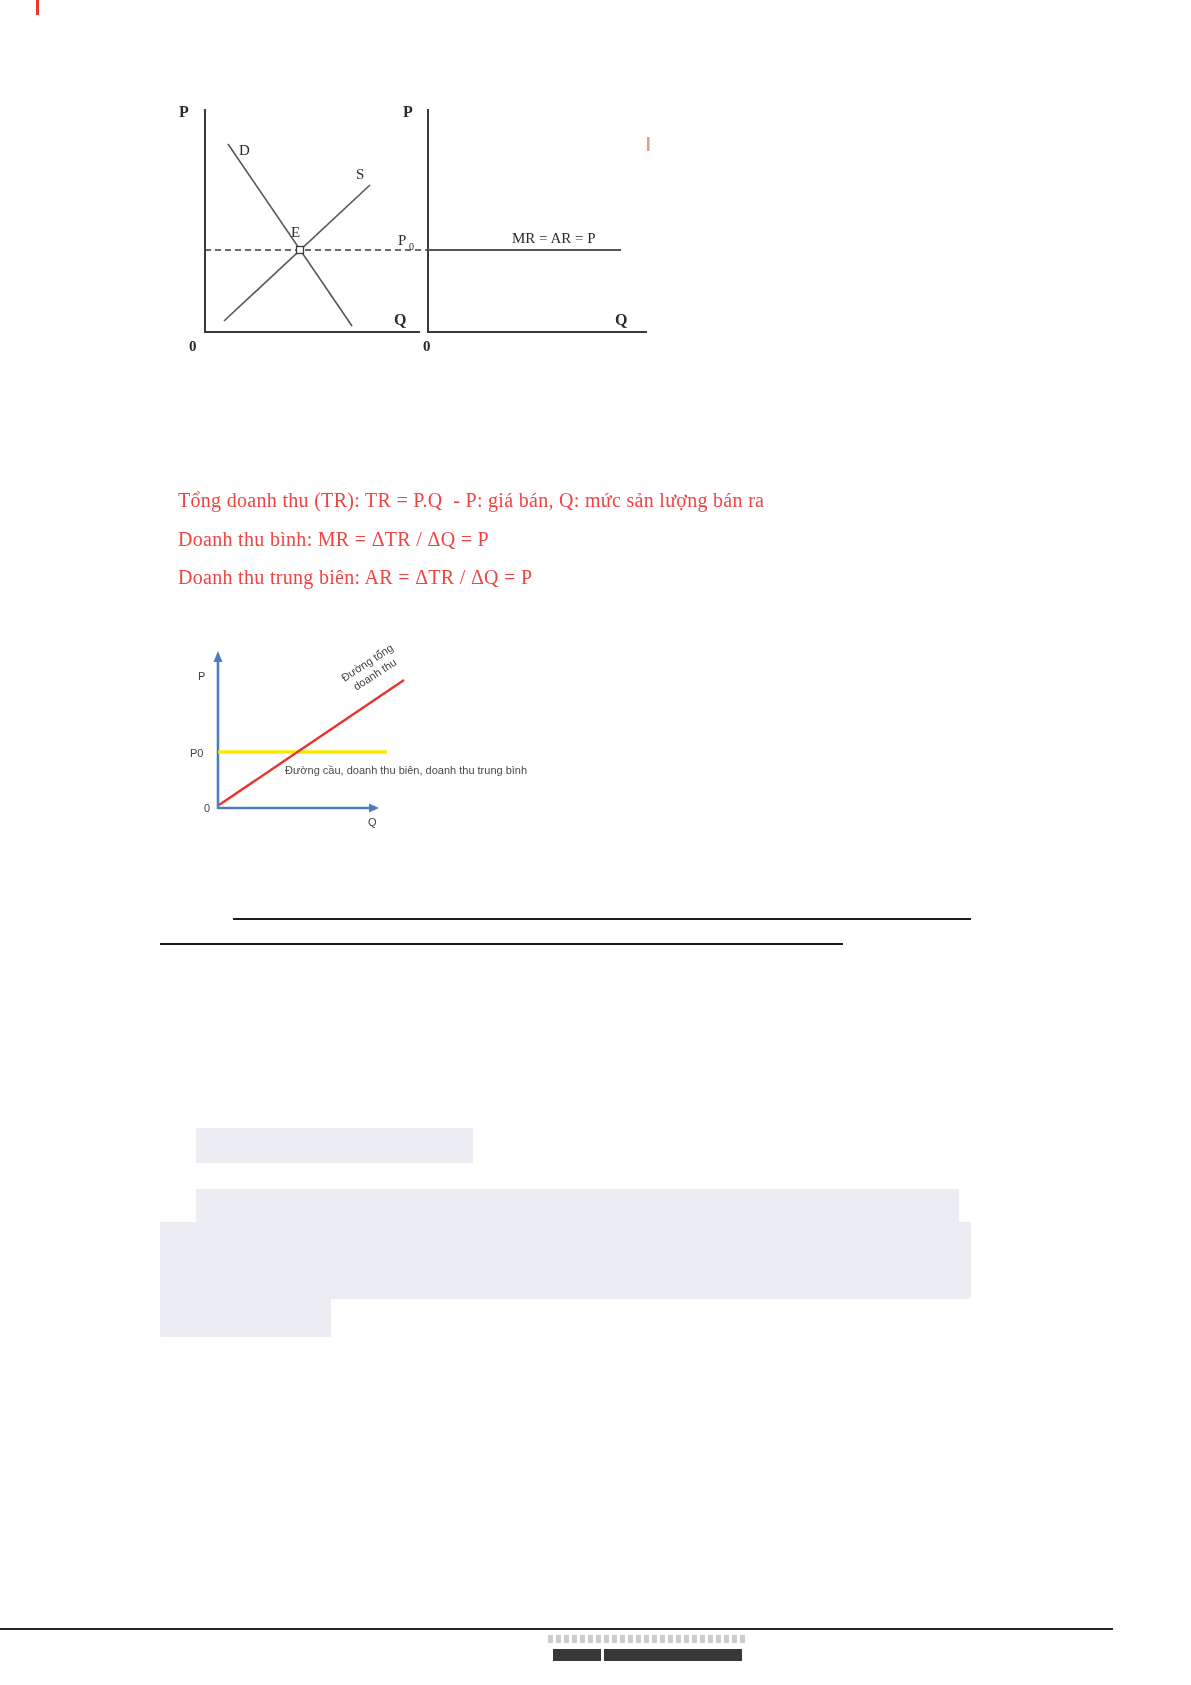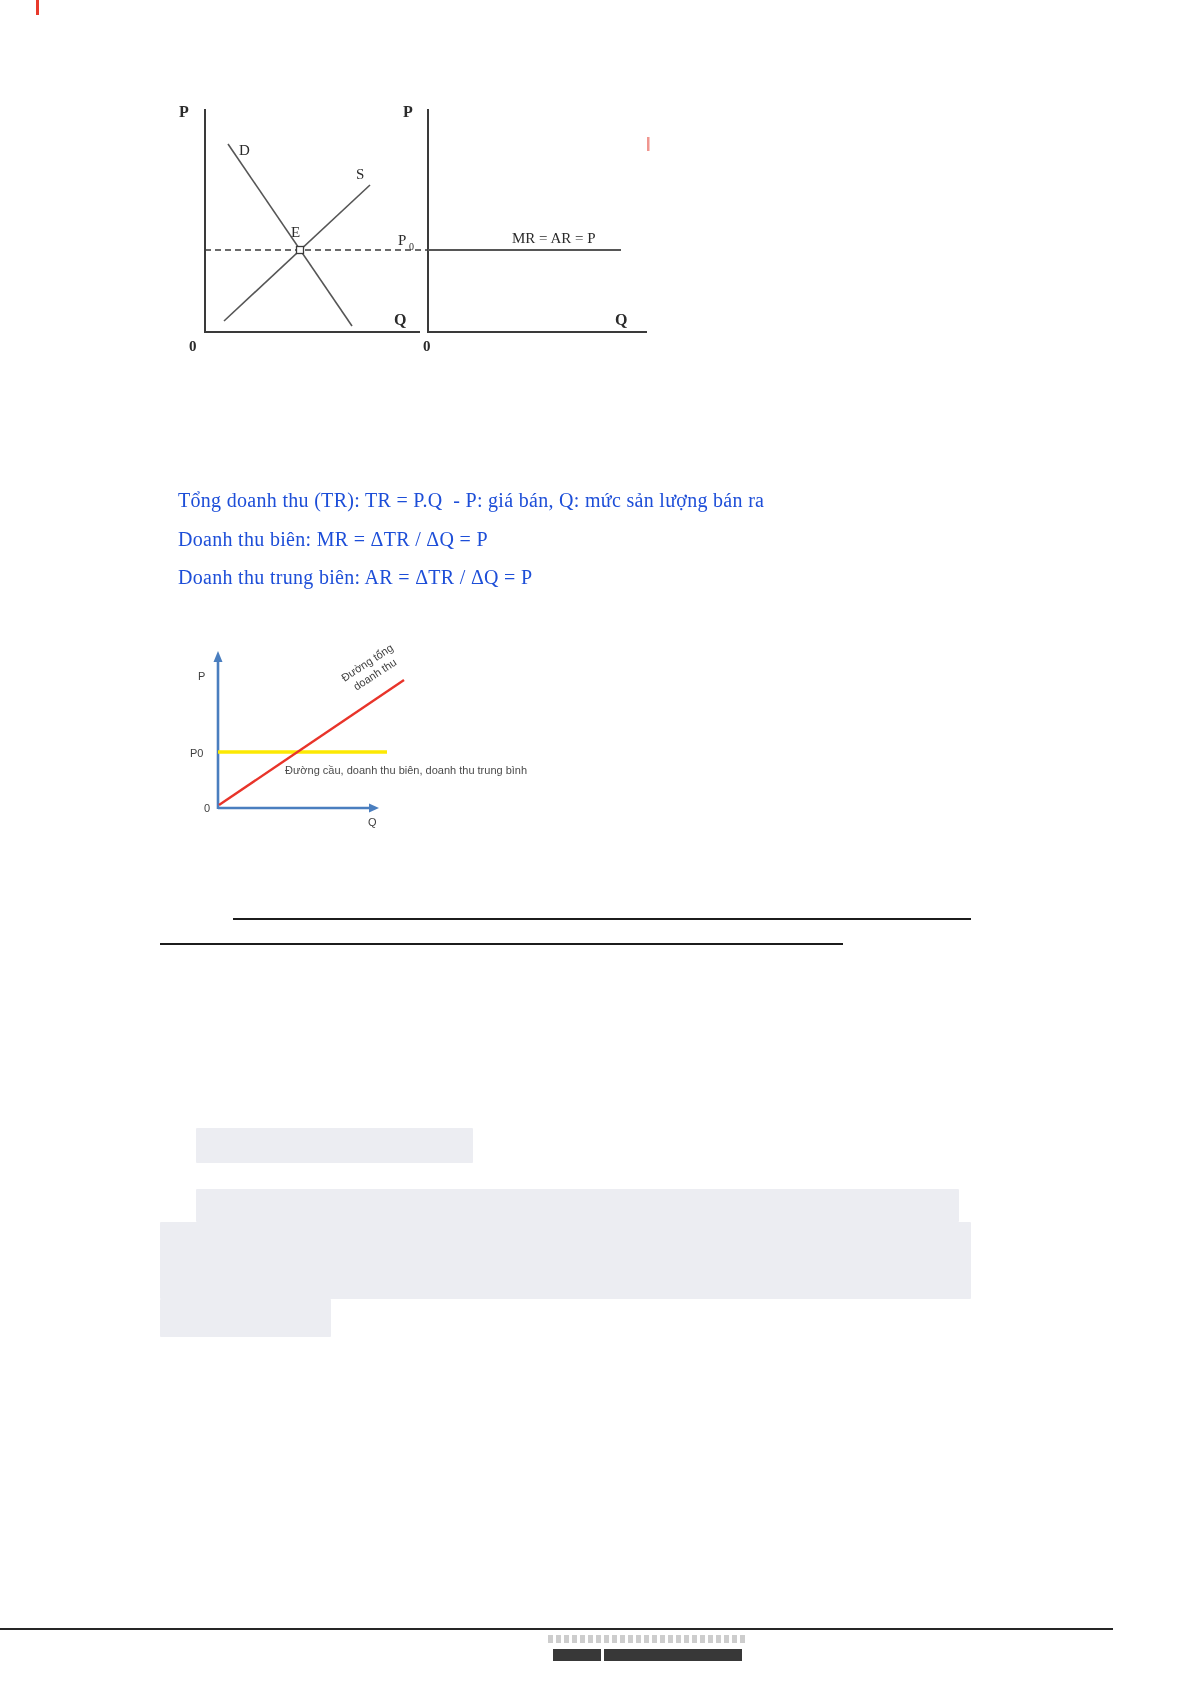--- a/index.html
+++ b/index.html
@@ -4,21 +4,21 @@
 <style>
   * { margin:0; padding:0; box-sizing:border-box; }
   html,body { background:#ffffff; }
   .page {
     position:relative; width:1191px; height:1685px; background:#ffffff;
     overflow:hidden; font-family:"Liberation Serif","DejaVu Serif",serif;
   }
   .red-tick { position:absolute; left:36px; top:0; width:3px; height:15px; background:#e8392b; }
   .fig { position:absolute; }
   .para-line {
-    position:absolute; left:178px; font-size:20px; color:#1d4ed8;
+    position:absolute; left:178px; font-size:20px; color:#ef4444;
     white-space:pre; letter-spacing:0.3px;
   }
   .rule { position:absolute; height:2px; background:#1c1c1c; }
   .gray-block { position:absolute; background:#ecedf2; border-radius:1px; }
   .footer-rule { position:absolute; left:0; top:1628px; width:1113px; height:2px; background:#262626; }
   .fine-print {
     position:absolute; left:548px; top:1635px; width:197px; height:8px; opacity:.85;
     background:repeating-linear-gradient(90deg,#c4c4c4 0 5px, transparent 5px 8px);
   }
   .dark-chip { position:absolute; top:1649px; height:12px; background:#383838; }
@@ -69,21 +69,21 @@
       <text x="249" y="155" class="f1-serif f1-sub">0</text>
 
       <line x1="268" y1="155" x2="461" y2="155" stroke="#565656" stroke-width="1.8"></line>
       <text x="352" y="148" class="f1-serif f1-mid">MR = AR = P</text>
 
       <rect x="487" y="42" width="2.5" height="14" fill="#f0968f"></rect>
     </g>
   </svg>
 
   <div class="para-line" style="top:489px;">Tổng doanh thu (TR): TR = P.Q  - P: giá bán, Q: mức sản lượng bán ra</div>
-  <div class="para-line" style="top:528px;">Doanh thu biên: MR = ΔTR / ΔQ = P</div>
+  <div class="para-line" style="top:528px;">Doanh thu bình: MR = ΔTR / ΔQ = P</div>
   <div class="para-line" style="top:566px;">Doanh thu trung biên: AR = ΔTR / ΔQ = P</div>
 
   <svg class="fig" style="left:185px; top:638px;" width="430" height="195" viewBox="0 0 430 195">
 
     <text x="13" y="42" class="f2-sans">P</text>
 
     <line x1="33" y1="22" x2="33" y2="171" stroke="#4a7ebf" stroke-width="2.6"></line>
     <polygon points="33,13 28.5,24 37.5,24" fill="#4a7ebf"></polygon>
     <line x1="33" y1="170" x2="186" y2="170" stroke="#4a7ebf" stroke-width="2.6"></line>
     <polygon points="194,170 184,165.5 184,174.5" fill="#4a7ebf"></polygon>

